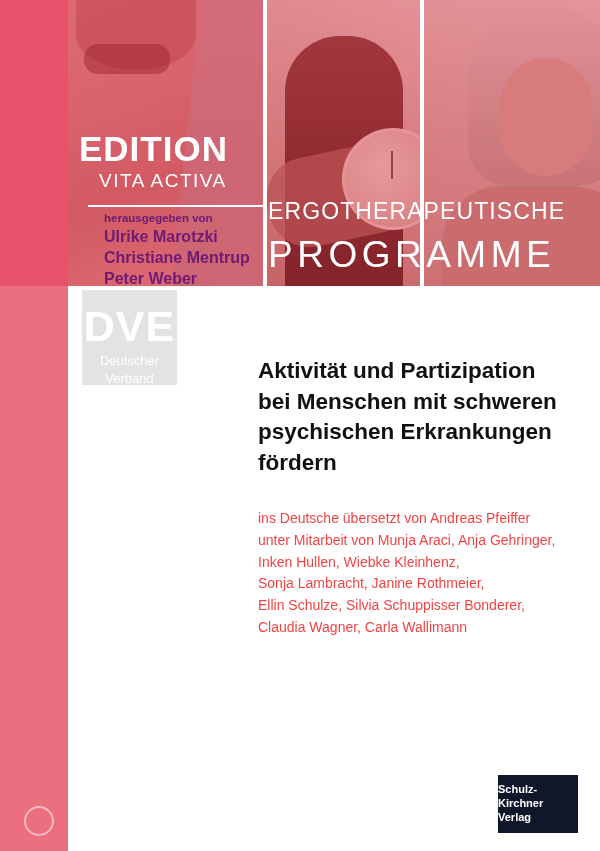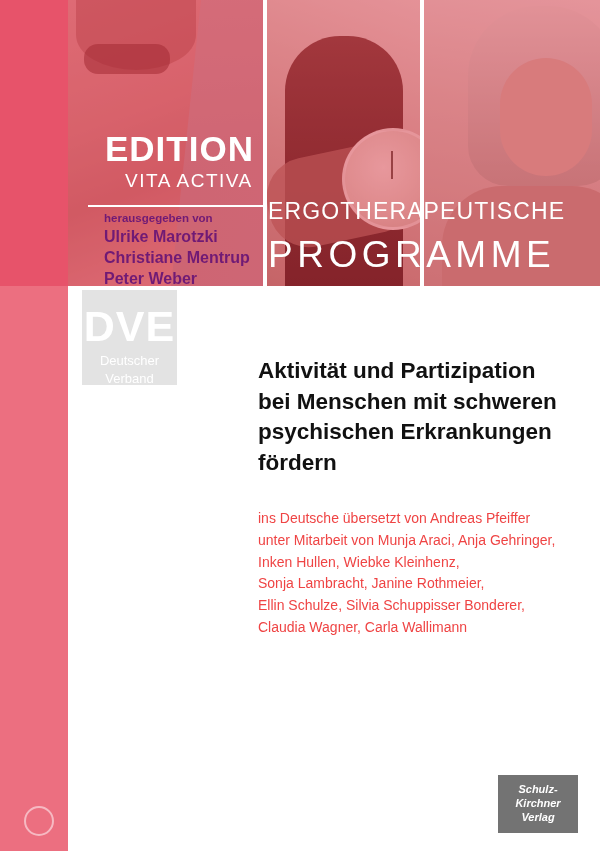--- a/index.html
+++ b/index.html
@@ -156,21 +156,21 @@
   .photo-divider.d2 { left: 420px; }
 
   
   .edition-block {
     position: absolute;
     left: 68px;
     top: 131px;
     width: 195px;
     z-index: 4;
     color: #ffffff;
-    padding-left: 37px;
+    padding-left: 11px;
     box-sizing: border-box;
   }
   .edition-title {
     font-size: 35px;
     font-weight: bold;
     letter-spacing: 1px;
     line-height: 1;
   }
   .edition-sub {
     font-size: 19px;
@@ -296,31 +296,30 @@
     color: #ef4444;
   }
 
   
   .publisher {
     position: absolute;
     right: 22px;
     bottom: 18px;
     width: 80px;
     height: 58px;
-    background: #737373;
+    background: #0f172a;
     color: #ffffff;
     z-index: 5;
     display: flex;
     flex-direction: column;
-    align-items: center;
+    align-items: flex-start;
     justify-content: center;
     font-size: 11px;
     font-weight: bold;
     line-height: 1.25;
-    font-style: italic;
   }
   .pub-line { display: block; }
 </style>
 </head>
 <body>
 
 <div class="cover">
 
   <div class="photo-strip">
     <div class="photo p1">

